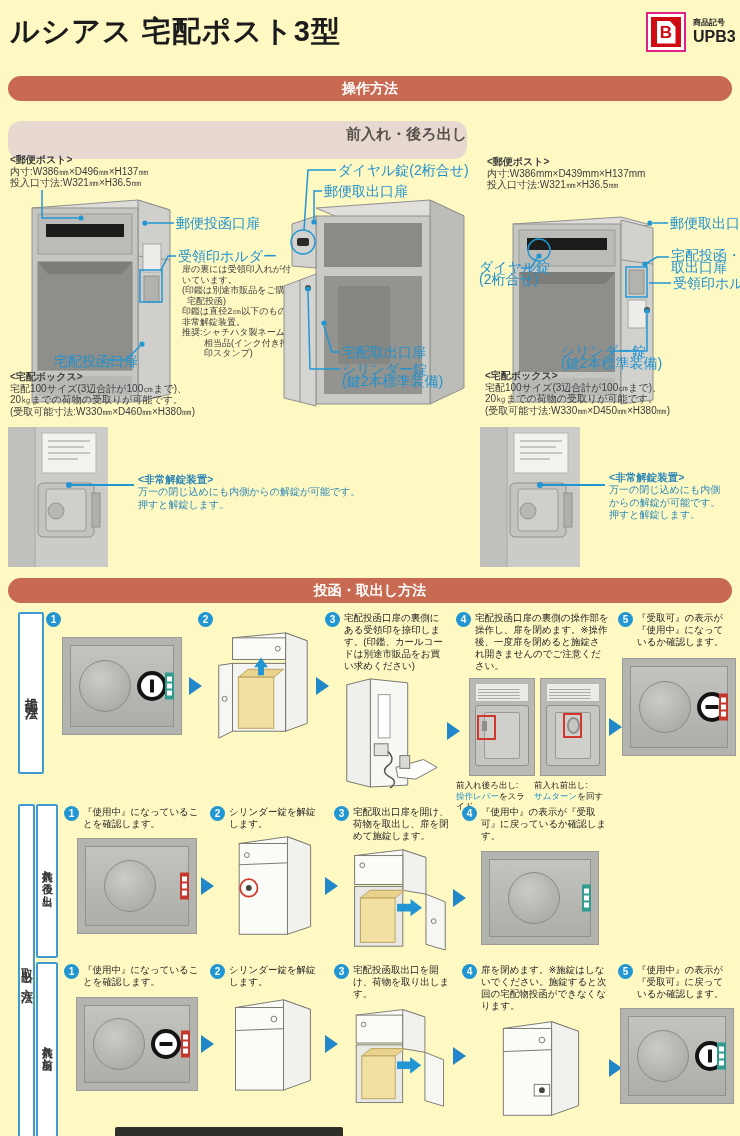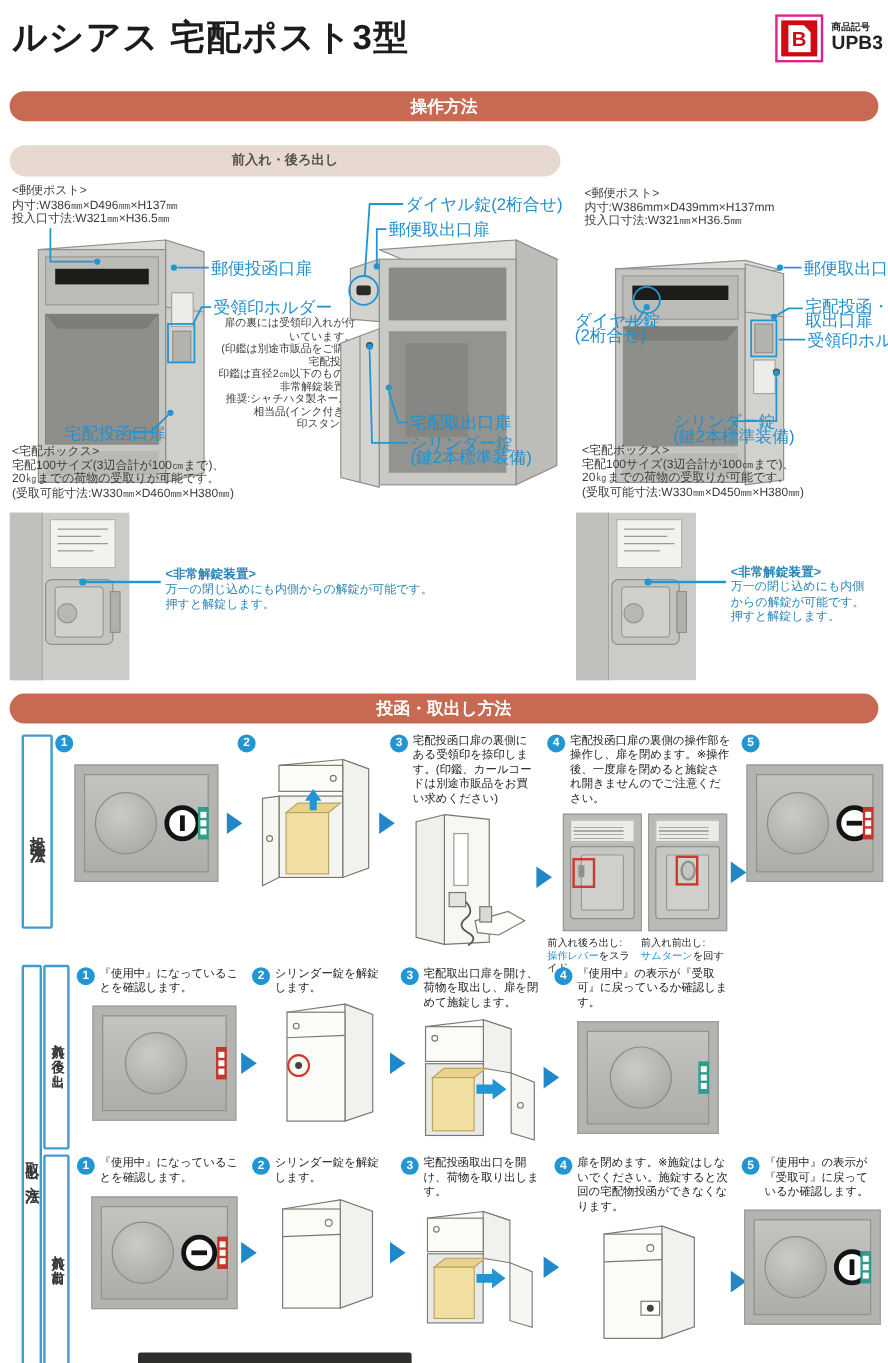--- a/index.html
+++ b/index.html
@@ -1,39 +1,39 @@
 <!DOCTYPE html>
 <html><head>
 <meta charset="utf-8">
 <style>
   html,body{margin:0;padding:0;background:#e8e8e8;}
-  .page{position:relative;width:740px;height:1136px;background:#ffffff;overflow:hidden;
+  .page{position:relative;width:740px;height:1136px;background:#fef9c3;overflow:hidden;
         font-family:"Liberation Sans","DejaVu Sans",sans-serif;color:#333;}
   .abs{position:absolute;}
 
   
   .title{left:10px;top:12px;font-size:29px;font-weight:bold;color:#1c1c1c;letter-spacing:1px;}
   .logo-wrap{left:646px;top:12px;display:flex;gap:7px;align-items:center;}
   .lg-outer{width:36px;height:36px;border:2px solid #e0218a;background:#fff;display:flex;align-items:center;justify-content:center;}
   .lg-red{width:30px;height:30px;background:#cf0a12;display:flex;align-items:center;justify-content:center;}
   .lg-paper{width:19px;height:23px;background:#fff;clip-path:polygon(0 0,68% 0,100% 28%,100% 100%,0 100%);
             display:flex;align-items:center;justify-content:center;font-size:17px;font-weight:bold;color:#cf0a12;line-height:1;}
   .pcode{display:flex;flex-direction:column;line-height:1.1;}
   .pcode .lbl{font-size:8px;font-weight:bold;color:#222;}
   .pcode .code{font-size:16px;font-weight:bold;color:#222;}
 
   
   .obar{left:8px;width:724px;height:25px;background:#c76a51;border-radius:12.5px;color:#fff;
         font-weight:bold;text-align:center;line-height:25px;font-size:14px;}
-  .pill{height:26px;background:#e7d9cf;border-radius:13px;text-align:center;line-height:26px;
-        font-weight:bold;color:#55504a;font-size:11px;}
+  .pill{height:38px;background:#e7d9cf;border-radius:13px;text-align:right;line-height:26px;
+        font-weight:bold;color:#55504a;font-size:15px;}
 
   
   .spec{font-size:10px;line-height:11.5px;color:#3c3c3c;}
-  .spec .t{font-weight:normal;}
+  .spec .t{font-weight:bold;}
   .bl{position:absolute;font-size:14px;font-weight:normal;color:#2191ce;line-height:11px;white-space:nowrap;}
   .note{position:absolute;font-size:9px;line-height:10.5px;color:#3c3c3c;white-space:nowrap;}
   .note .ind1{padding-left:5px;}
   .note .ind2{padding-left:22px;}
   svg.lines{position:absolute;inset:0;pointer-events:none;}
 
   
   .em-cap .t{font-size:10.5px;font-weight:bold;color:#2b86b6;line-height:13px;}
   .em-cap .l{font-size:10px;color:#2b86b6;line-height:12.5px;}
   .em-line{height:2px;background:#2196d3;}
@@ -128,21 +128,21 @@
       <rect x="16" y="74" width="94" height="108" fill="#8e8f8b" stroke="#84857f"></rect>
       <polygon points="16,74 110,74 100,86 26,86" fill="#7c7d78"></polygon>
       <rect x="16" y="188" width="94" height="20" fill="#b8b9b5"></rect>
       <line x1="116" y1="68" x2="148" y2="72" stroke="#8f908c"></line>
       <rect x="121" y="56" width="18" height="28" fill="#ecece9" stroke="#a5a6a2"></rect>
       <rect x="122" y="88" width="15" height="26" fill="#b2b3af" stroke="#8f908c"></rect>
     </svg>
 
     <div class="bl" style="left:168px;top:66px;">郵便投函口扉</div>
     <div class="bl" style="left:170px;top:99px;">受領印ホルダー</div>
-    <div class="note" style="left:174px;top:112px;text-align:right;">
+    <div class="note" style="left:174px;top:112px;">
       <div>扉の裏には受領印入れが付</div>
       <div>いています。</div>
       <div>(印鑑は別途市販品をご購入</div>
       <div class="ind1">宅配投函)</div>
       <div>印鑑は直径2㎝以下のものを</div>
       <div>非常解錠装置。</div>
       <div>推奨:シャチハタ製ネーム9</div>
       <div class="ind2">相当品(インク付き押</div>
       <div class="ind2">印スタンプ)</div>
     </div>
@@ -405,20 +405,21 @@
           </div>
           <div class="col" style="width:80px;">
             <div>前入れ前出し:</div>
             <div><span class="b">サムターン</span><span>を回す</span></div>
           </div>
         </div>
       </div>
       <div class="cell" style="width:122px;">
         <div class="step-head">
             <span class="num">5</span>
+          <span class="step-text">『受取可』の表示が『使用中』になっているか確認します。</span>
           </div>
         <div class="step-img">
           <div class="photo" style="width:112px;height:96px;">
             <div class="pinner"></div>
               <div class="knob"></div>
             <div class="keyhole h">
                 <i class="bar"></i>
               </div>
             <div class="status red">
                 <i></i>

